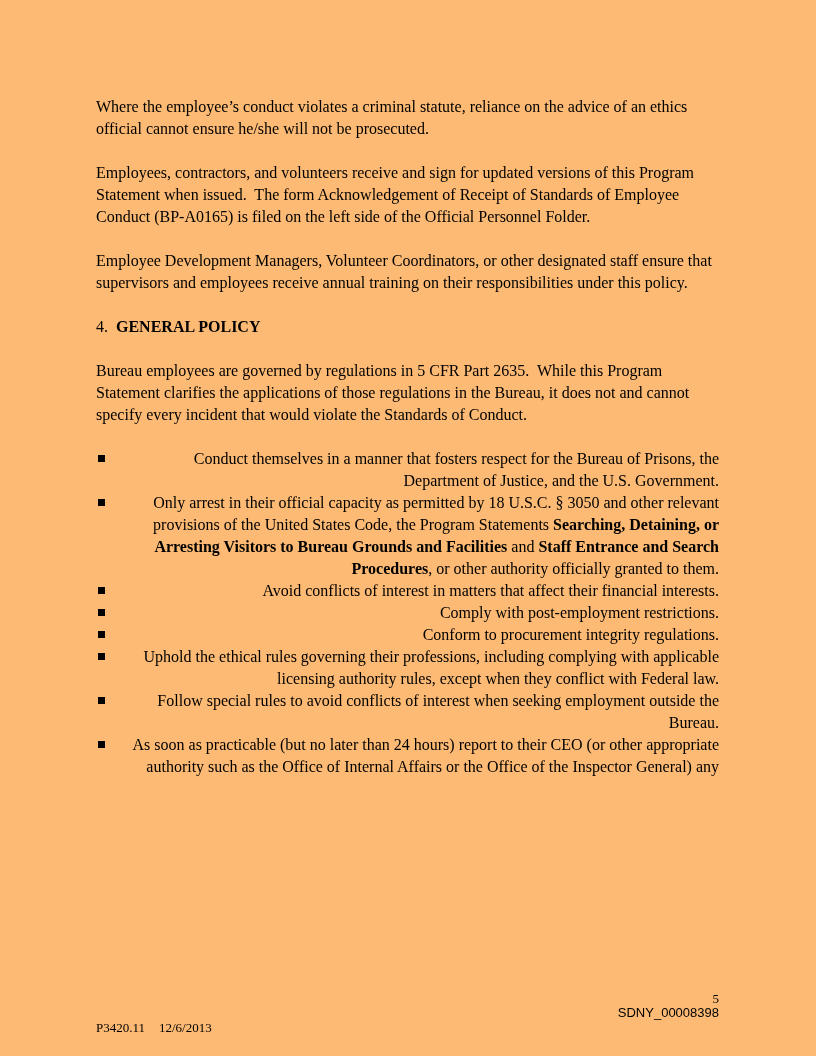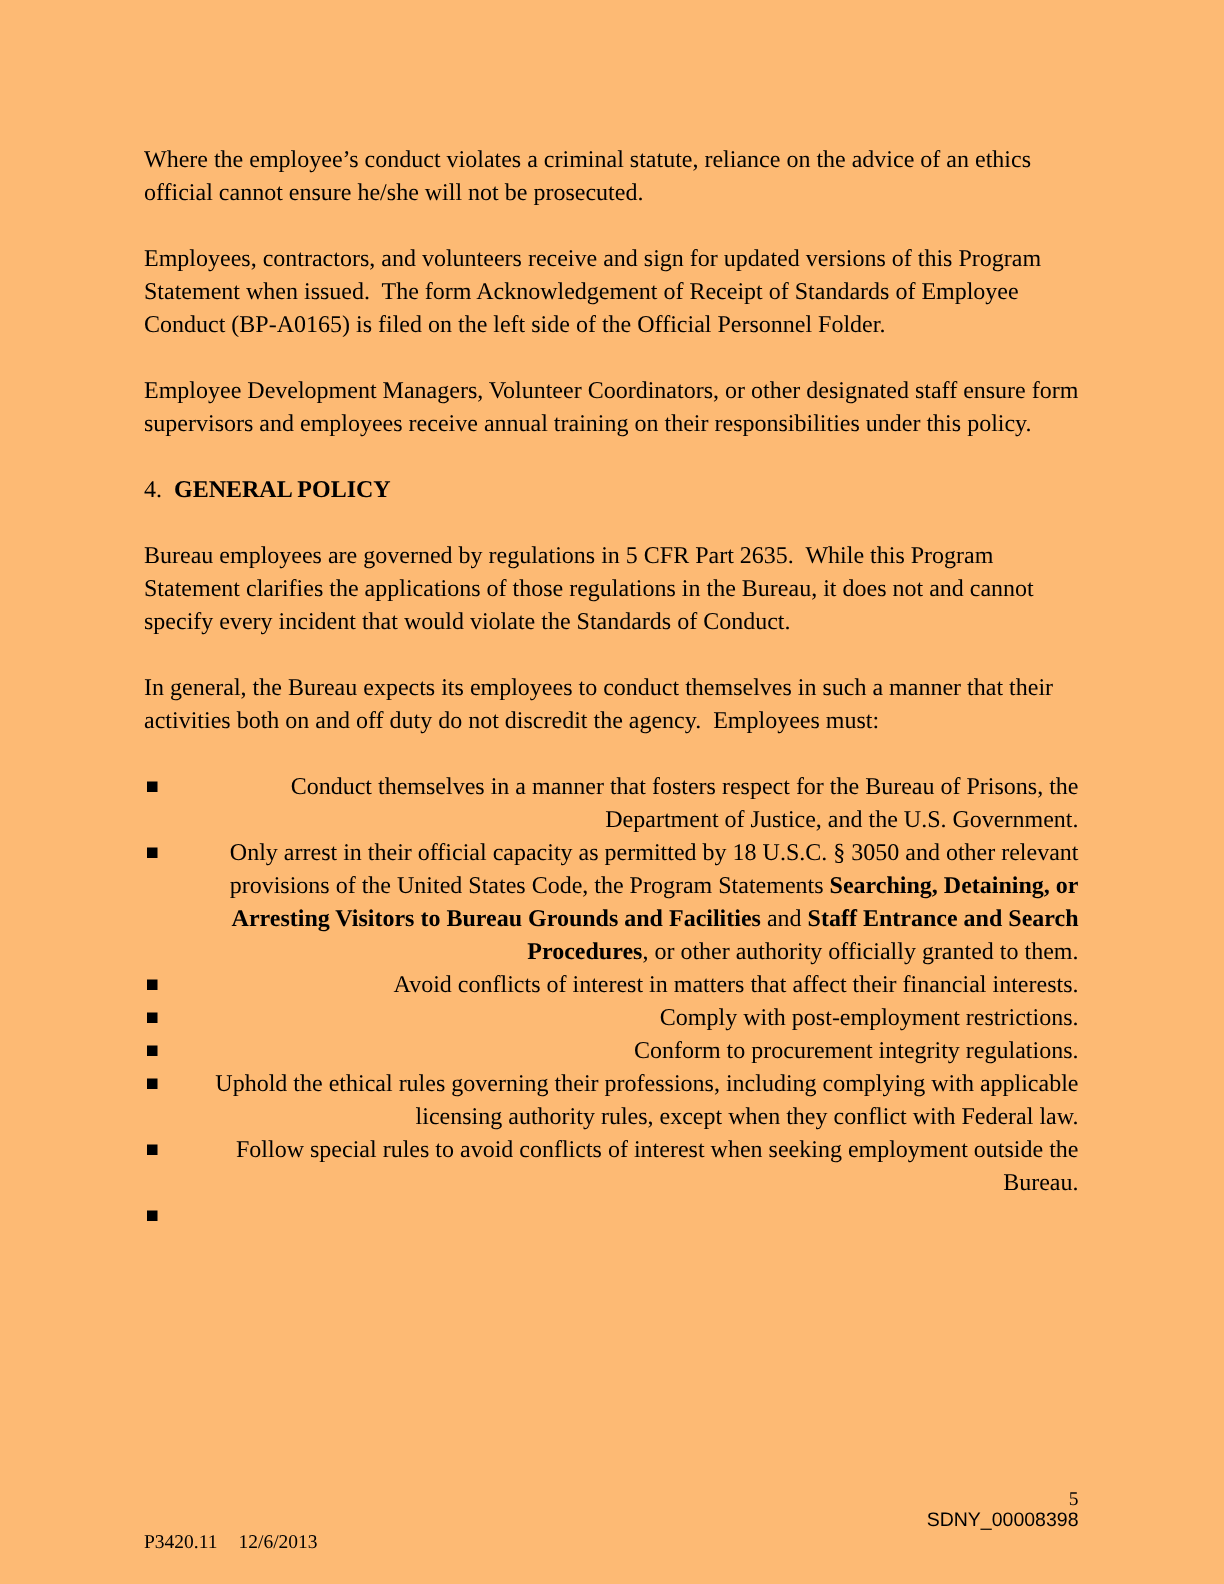--- a/index.html
+++ b/index.html
@@ -87,39 +87,38 @@
 </style>
 </head>
 <body>
 
 <div class="page">
   <div class="content">
 
     <div id="intro-paragraphs">
         <p>Where the employee’s conduct violates a criminal statute, reliance on the advice of an ethics official cannot ensure he/she will not be prosecuted.</p>
         <p>Employees, contractors, and volunteers receive and sign for updated versions of this Program Statement when issued.  The form Acknowledgement of Receipt of Standards of Employee Conduct (BP-A0165) is filed on the left side of the Official Personnel Folder.</p>
-        <p>Employee Development Managers, Volunteer Coordinators, or other designated staff ensure form supervisors and employees receive annual training on their responsibilities under this policy.</p>
+        <p>Employee Development Managers, Volunteer Coordinators, or other designated staff ensure that supervisors and employees receive annual training on their responsibilities under this policy.</p>
       </div>
 
     <div class="heading"><span>4.</span><span>&nbsp; </span><span class="heading-title">GENERAL POLICY</span></div>
 
     <div id="policy-paragraphs">
         <p>Bureau employees are governed by regulations in 5 CFR Part 2635.  While this Program Statement clarifies the applications of those regulations in the Bureau, it does not and cannot specify every incident that would violate the Standards of Conduct.</p>
-        <p>In general, the Bureau expects its employees to conduct themselves in such a manner that their activities both on and off duty do not discredit the agency.  Employees must:</p>
       </div>
 
     <ul class="req-list" id="bullet-list">
         <li><span class="bullet"></span><span>Conduct themselves in a manner that fosters respect for the Bureau of Prisons, the Department of Justice, and the U.S. Government.</span></li>
         <li><span class="bullet"></span><span>Only arrest in their official capacity as permitted by 18 U.S.C. § 3050 and other relevant provisions of the United States Code, the Program Statements </span><b>Searching, Detaining, or Arresting Visitors to Bureau Grounds and Facilities</b><span> and </span><b>Staff Entrance and Search Procedures</b><span>, or other authority officially granted to them.</span></li>
         <li><span class="bullet"></span><span>Avoid conflicts of interest in matters that affect their financial interests.</span></li>
         <li><span class="bullet"></span><span>Comply with post-employment restrictions.</span></li>
         <li><span class="bullet"></span><span>Conform to procurement integrity regulations.</span></li>
         <li><span class="bullet"></span><span>Uphold the ethical rules governing their professions, including complying with applicable licensing authority rules, except when they conflict with Federal law.</span></li>
         <li><span class="bullet"></span><span>Follow special rules to avoid conflicts of interest when seeking employment outside the Bureau.</span></li>
-        <li><span class="bullet"></span></li>
+        <li><span class="bullet"></span><span>As soon as practicable (but no later than 24 hours) report to their CEO (or other appropriate authority such as the Office of Internal Affairs or the Office of the Inspector General) any</span></li>
       </ul>
 
   </div>
 
   <div class="footer-left"><span>P3420.11</span><span class="date">12/6/2013</span></div>
 
   <div class="footer-right">
     <div class="page-number">5</div>
     <div class="bates">SDNY_00008398</div>
   </div>

